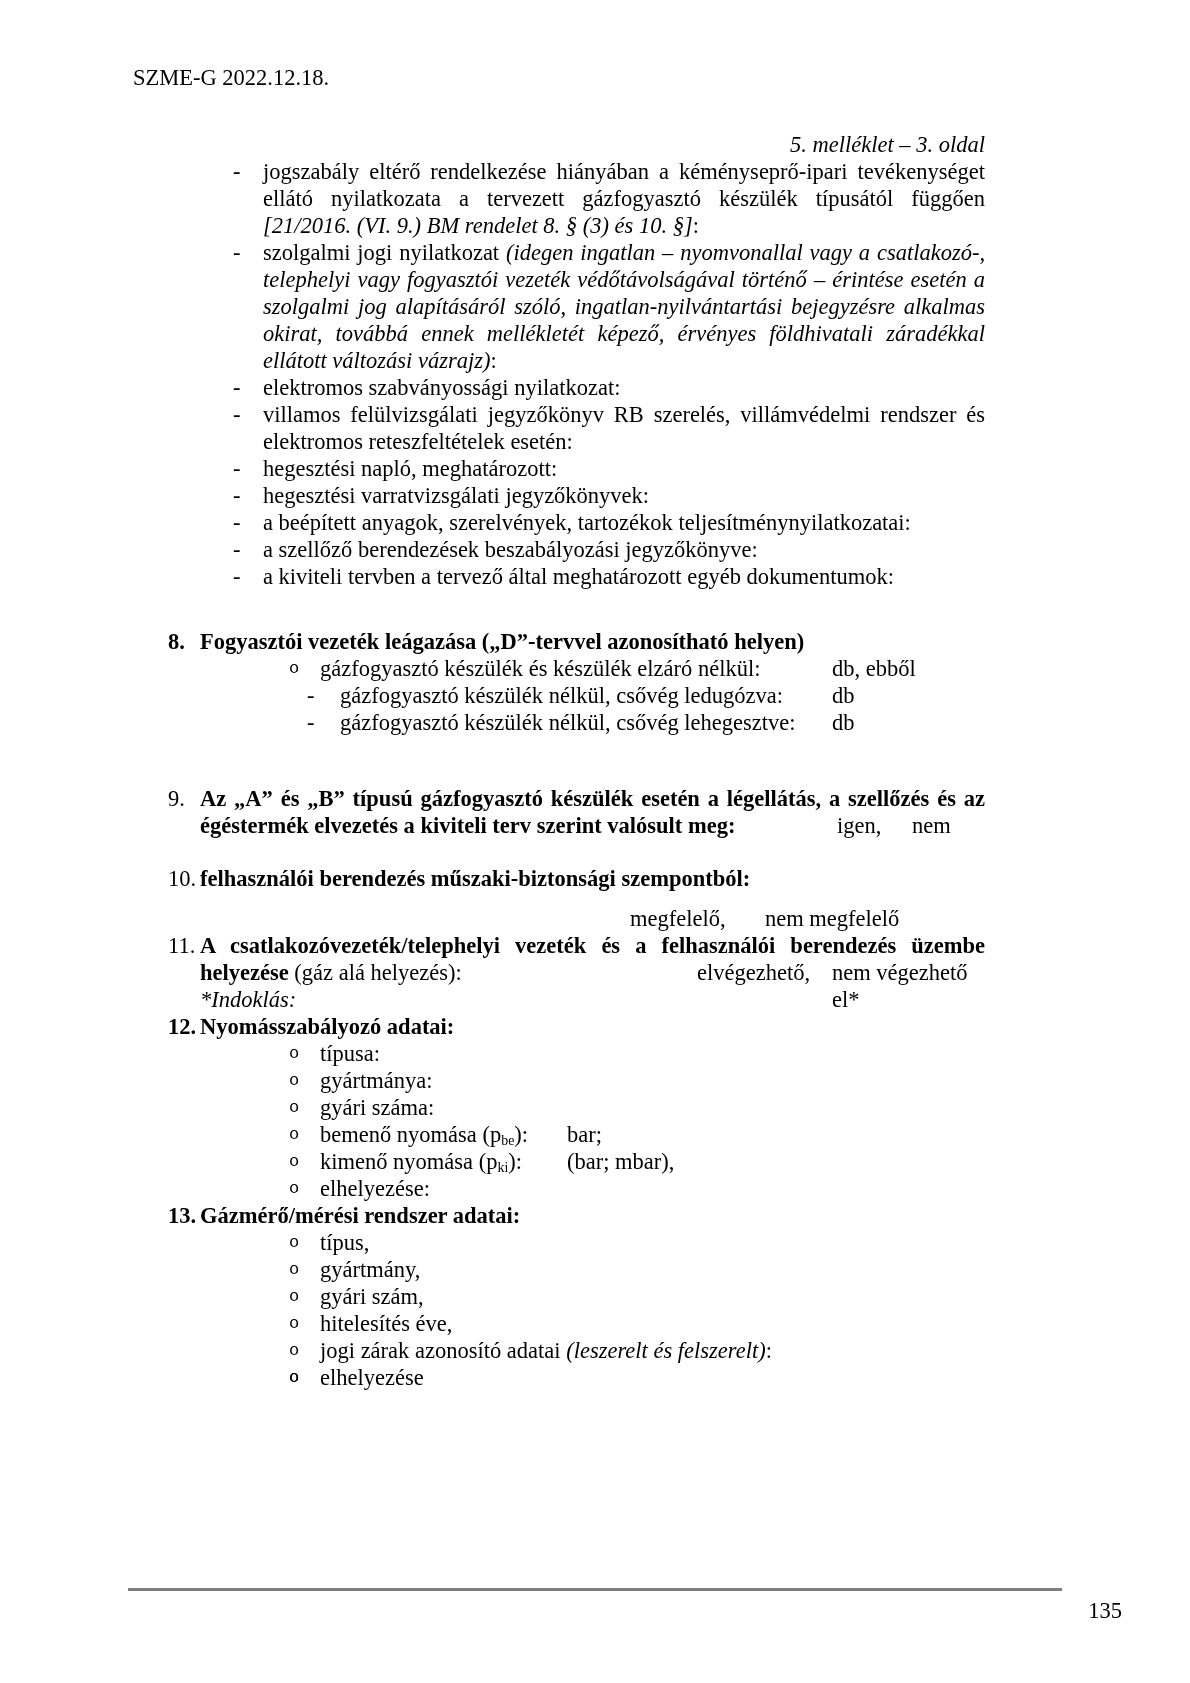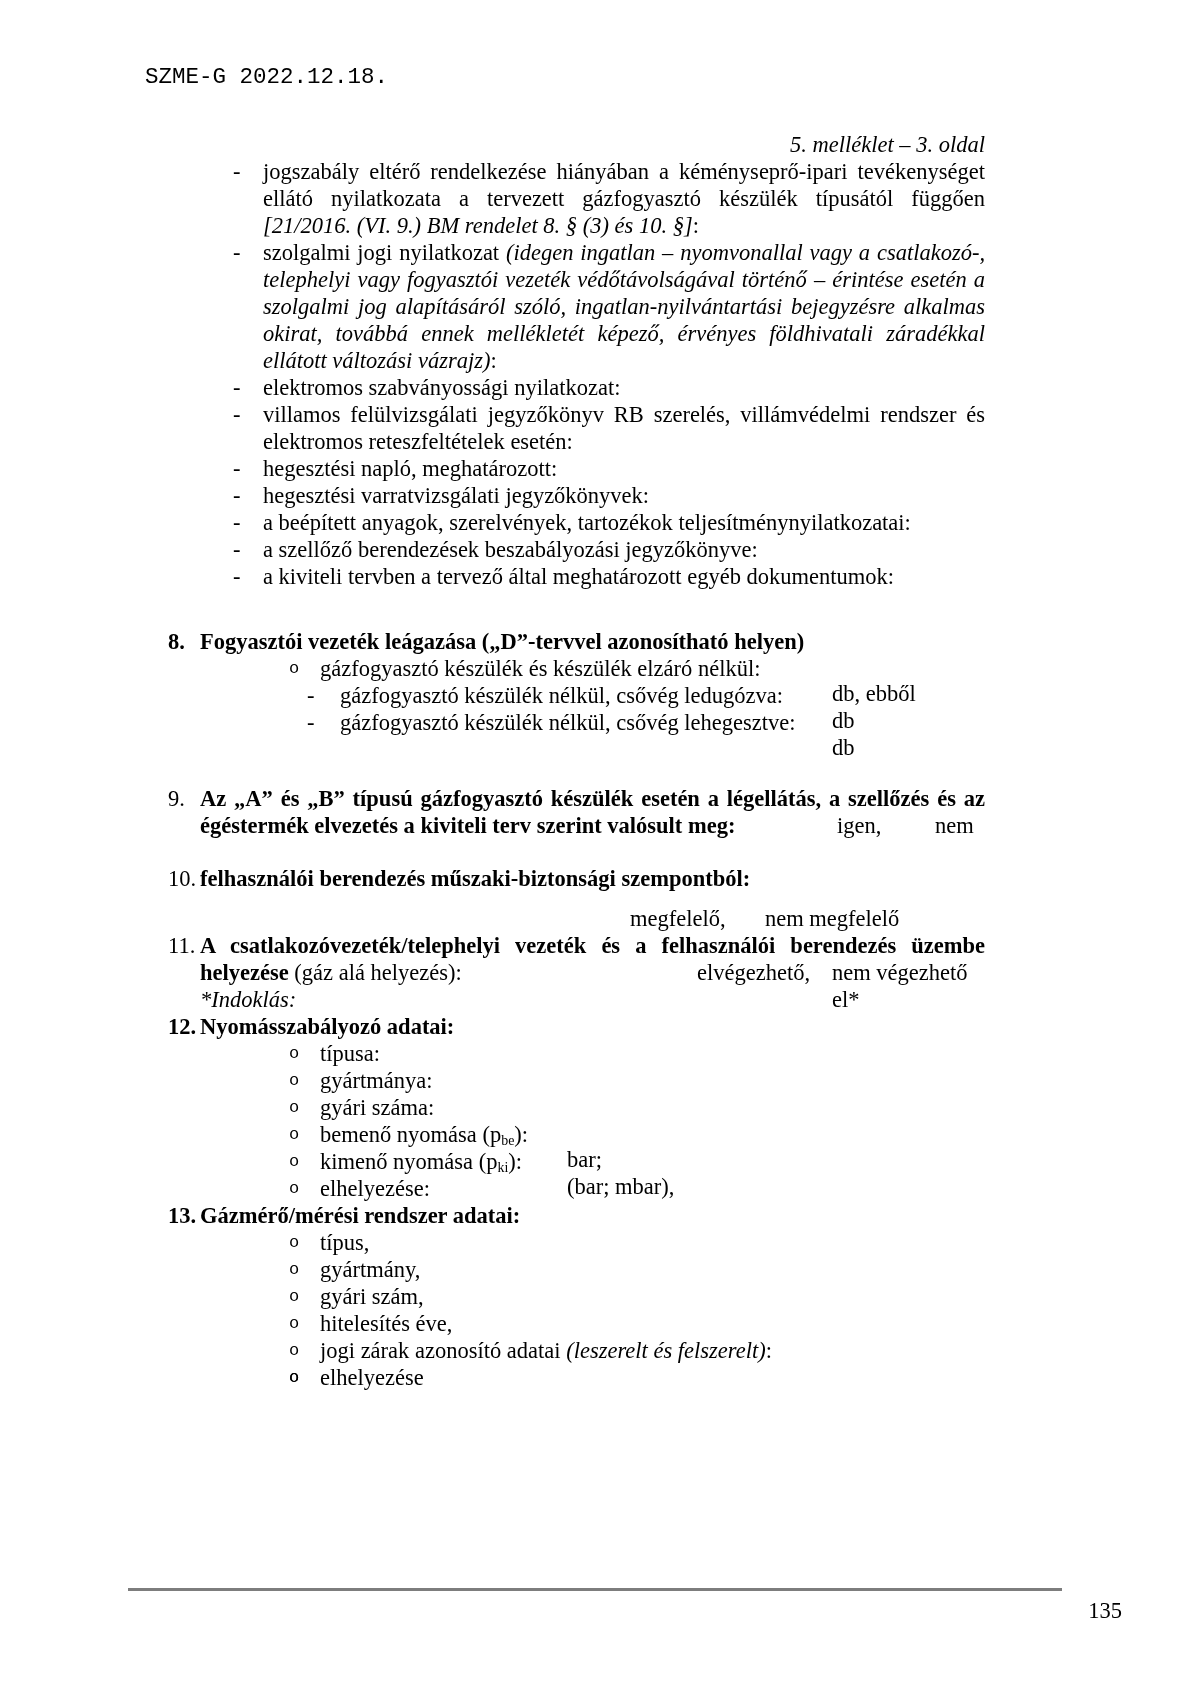--- a/index.html
+++ b/index.html
@@ -4,40 +4,40 @@
 <style>
   html,body{margin:0;padding:0;background:#e8e8e8;}
   .page{
     position:relative;width:1190px;height:1683px;background:#ffffff;color:#000;
     font-family:"Liberation Serif","DejaVu Serif",serif;
     font-size:22.5px;line-height:27px;margin:0 auto;overflow:hidden;
   }
   .it{font-style:italic}
   .bd{font-weight:bold}
   .sb{font-size:62%;vertical-align:-0.22em;line-height:0;}
-  .hdr{position:absolute;left:145px;top:64px;font-family:Liberation Mono, monospace;}
+  .hdr{position:absolute;left:133px;top:64px;}
   .content{position:absolute;left:133px;top:131px;width:852px;}
   .annex{text-align:right;font-style:italic}
   .dash-list{list-style:none;margin:0;padding:0;}
   .dli{position:relative;padding-left:130px;text-align:justify;}
   .dli .dash{position:absolute;left:100px;}
   .num-item{position:relative;padding-left:67px;}
   .num{position:absolute;left:35px;}
   .num.bd{font-weight:bold}
   .fj{text-align:justify;text-align-last:justify;}
   .line{position:relative;min-height:27px;}
   .sub{position:relative;padding-left:120px;text-align:justify;}
   .sub .mk{position:absolute;left:89px;font-family:"Liberation Mono","DejaVu Sans Mono",monospace;font-size:17px;}
   .sub.l2{padding-left:140px;}
   .sub.l2 .mk{left:107px;font-family:inherit;font-size:inherit;}
-  .val{position:absolute;top:0;margin-top:25px;}
+  .val{position:absolute;top:0;}
   .v632{left:632px}
   .v367{left:367px}
   .ansA{position:absolute;left:637px;top:0;}
-  .ansB{position:absolute;left:735px;top:0;font-family:Liberation Serif, serif;}
+  .ansB{position:absolute;left:712px;top:0;font-family:Liberation Serif, serif;}
   .ansC{position:absolute;left:497px;top:0;text-align:right;}
   .ansD{position:absolute;left:632px;top:0;}
   .m38{margin-top:38px}.m49{margin-top:49px}.m26{margin-top:26px}.m13{margin-top:13px}
   .note{font-style:italic}
   .footer-rule{position:absolute;left:128px;top:1588px;width:934px;height:3px;background:#7d7d7d;}
   .page-num{position:absolute;top:1597px;left:0;width:1122px;text-align:right;}
 </style>
 </head>
 <body>
 

